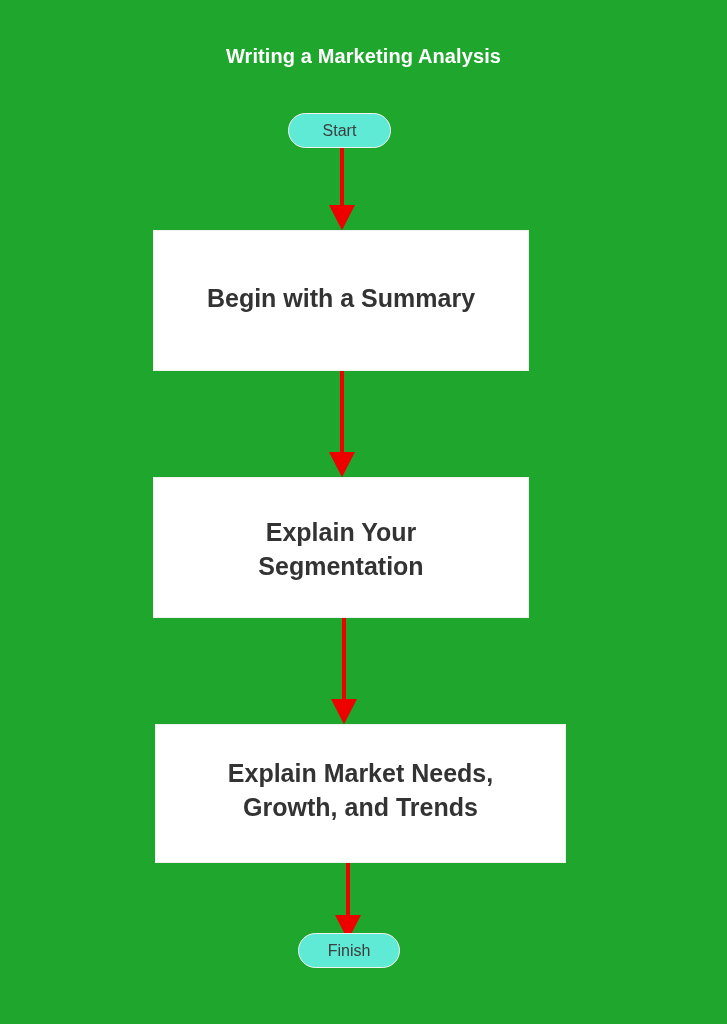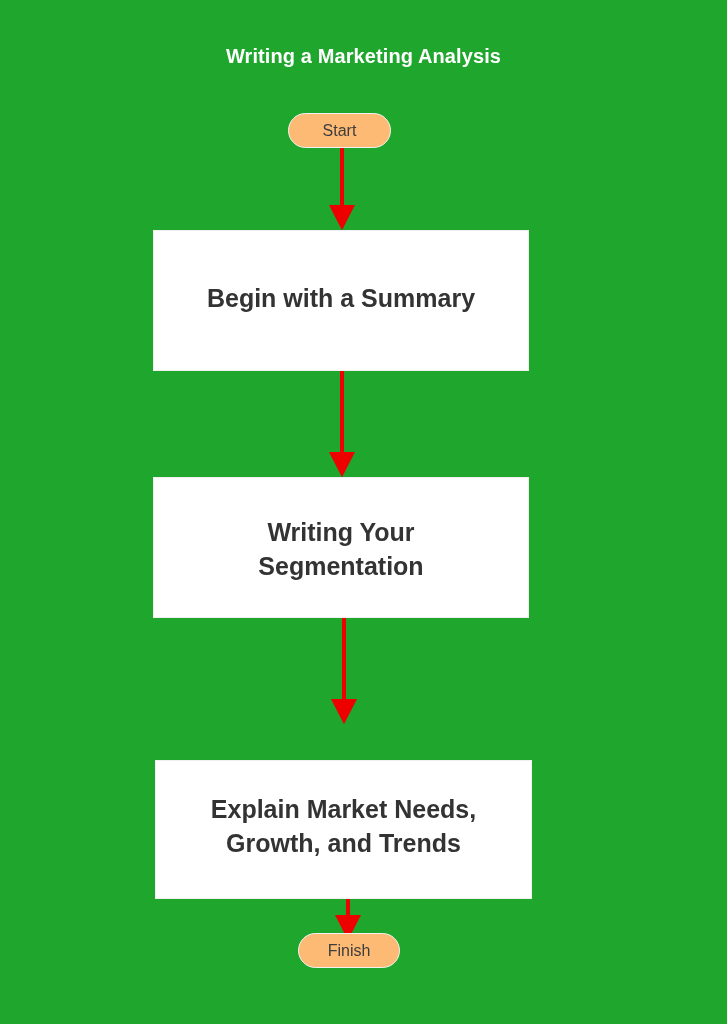--- a/index.html
+++ b/index.html
@@ -34,21 +34,21 @@
     font-size: 20px;
     font-weight: bold;
     letter-spacing: 0.1px;
     line-height: 40px;
     white-space: nowrap;
   }
 
   
   .terminal {
     position: absolute;
-    background: #fdba74;
+    background: #5eead4;
     border: 1.5px solid #F2F2F2;
     border-radius: 999px;
     box-sizing: border-box;
     display: flex;
     align-items: center;
     justify-content: center;
     color: #3D3D3D;
     font-size: 16px;
     font-weight: normal;
     line-height: 1;
@@ -100,23 +100,22 @@
   }
   #node-segmentation {
     left: 153px;
     top: 477px;
     width: 376px;
     height: 141px;
   }
   #node-needs {
     left: 155px;
     top: 724px;
-    width: 377px;
+    width: 411px;
     height: 139px;
-    margin-top: 36px;
   }
 
   
   #node-summary .proc-label { transform: translateY(-3px); }
   #node-segmentation .proc-label { transform: translateY(1px); }
   #node-needs .proc-label { transform: translateY(-4px); }
 
   
   .connector {
     position: absolute;
@@ -152,21 +151,21 @@
 
   <div class="terminal" id="node-start">
     <span class="term-label">Start</span>
   </div>
 
   <div class="process" id="node-summary">
     <span class="proc-label">Begin with a Summary</span>
   </div>
 
   <div class="process" id="node-segmentation">
-    <span class="proc-label">Writing Your
+    <span class="proc-label">Explain Your
 Segmentation</span>
   </div>
 
   <div class="process" id="node-needs">
     <span class="proc-label">Explain Market Needs,
 Growth, and Trends</span>
   </div>
 
   <div class="terminal" id="node-finish">
     <span class="term-label">Finish</span>

